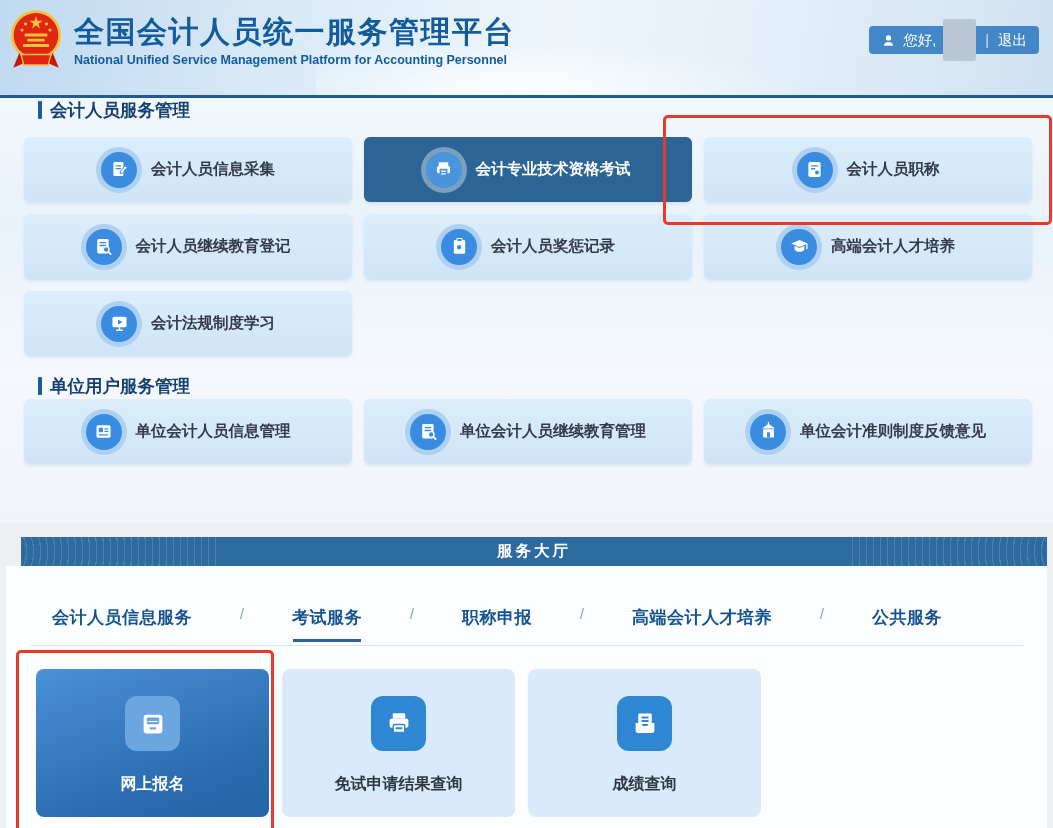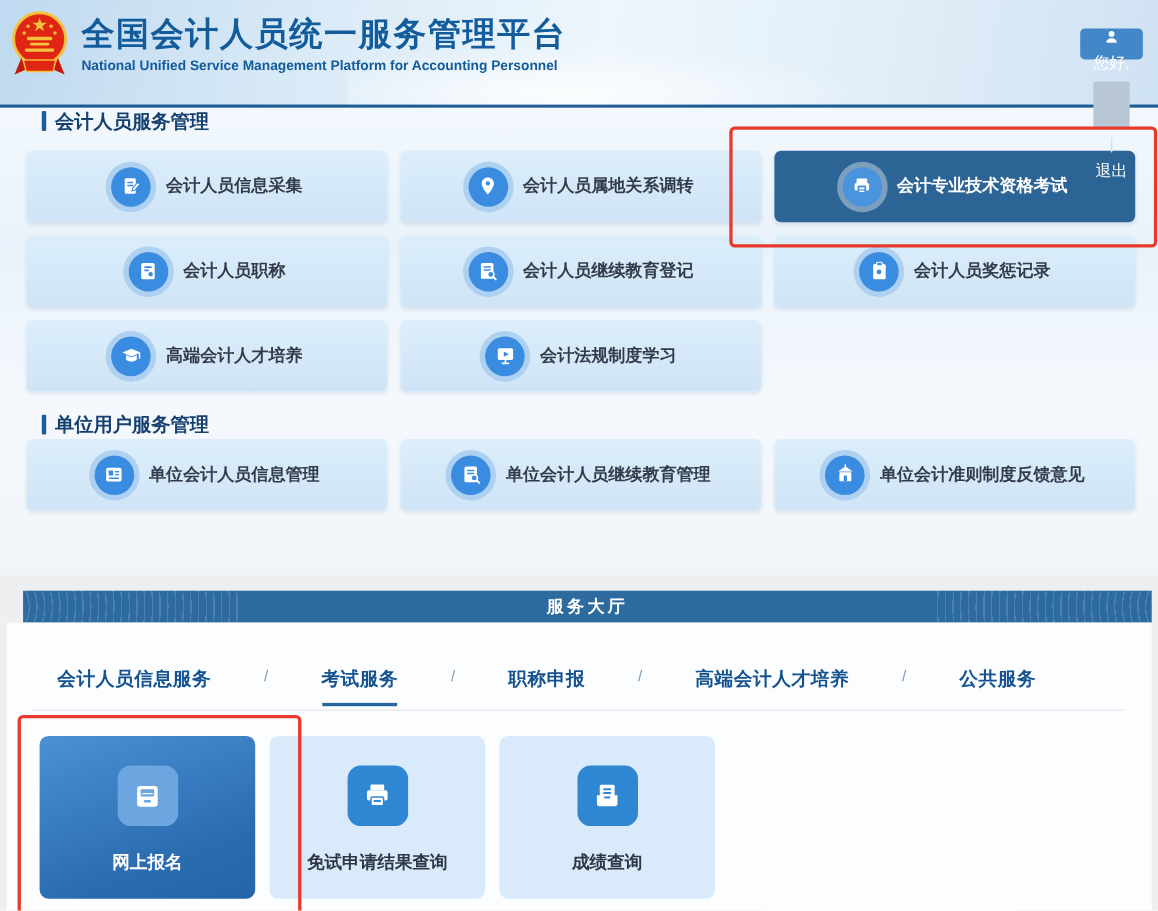--- a/index.html
+++ b/index.html
@@ -10,21 +10,21 @@
   .header{position:absolute;top:0;left:0;right:0;height:95px;
     background:linear-gradient(100deg,#bfd9f0 0%,#d8e9f6 25%,#eef6fc 52%,#e2eef8 75%,#cfe2f2 100%);
     border-bottom:3px solid #1e5c96;}
   .header::after{content:"";position:absolute;left:30%;top:45%;width:45%;height:55%;
     background:radial-gradient(ellipse at 40% 80%,rgba(255,255,255,.8),rgba(255,255,255,0) 70%);}
   .emblem{position:absolute;left:8px;top:9px;width:56px;height:66px;}
   .title-block{position:absolute;left:74px;top:15px;z-index:2;}
   .app-title{margin:0;font-size:30px;font-weight:bold;color:#125c9c;letter-spacing:1.5px;line-height:1.15;}
   .app-subtitle{margin-top:3px;font-size:12.5px;font-weight:bold;color:#125c9c;}
   .user-badge{position:absolute;right:14px;top:26px;height:28px;background:#4288c8;border-radius:4px;
-    color:#fff;display:flex;align-items:center;gap:7px;padding:0 12px;font-size:14.5px;z-index:3;cursor:pointer;flex-direction:column;}
+    color:#fff;display:flex;align-items:center;gap:7px;padding:0 12px;font-size:14.5px;z-index:3;cursor:pointer;}
   .user-badge .uicon{display:flex;}
   .redacted{width:33px;height:42px;background:#b9c7d5;border-radius:2px;flex:0 0 auto;}
   .badge-sep{color:#cfe2f4;padding:0 2px;}
   .logout{color:#fff;cursor:pointer;}
 
   
   .panel1{position:absolute;top:98px;left:0;right:0;height:425px;
     background:linear-gradient(180deg,#f2f8fd 0%,#e9f2fa 30%,#f5f9fd 65%,#f1f5f9 100%);}
   .sec-head{display:flex;align-items:center;gap:8px;margin-left:38px;
     font-size:17.5px;font-weight:bold;color:#16406f;}
@@ -58,21 +58,21 @@
   
   .panel2{position:absolute;top:566px;left:6px;right:6px;bottom:0;background:#fcfdfe;}
   .tabs{position:absolute;left:46px;top:40px;width:890px;display:flex;
     justify-content:space-between;align-items:flex-start;gap:48px;}
   .tab{font-size:17px;font-weight:bold;color:#14538f;letter-spacing:.5px;
     padding-bottom:13px;position:relative;cursor:pointer;white-space:nowrap;}
   .tab.active::after{content:"";position:absolute;left:1px;right:1px;bottom:0;height:3px;background:#2566a0;}
   .sep{color:#7f9cb8;font-size:14px;cursor:default;}
   .tabs-divider{position:absolute;top:79px;left:24px;right:24px;height:1px;background:#e0e4e8;}
   .hall-cards{position:absolute;top:103px;left:30px;display:flex;gap:13px;}
-  .h-card{width:196px;height:148px;border-radius:8px;background:#d9ebfa;display:flex;
+  .h-card{width:233px;height:148px;border-radius:8px;background:#d9ebfa;display:flex;
     flex-direction:column;align-items:center;cursor:pointer;}
   .h-icon{margin-top:27px;width:55px;height:55px;border-radius:12px;background:#2f87d3;
     display:flex;align-items:center;justify-content:center;}
   .h-icon svg{width:30px;height:30px;display:block;}
   .h-icon .cut{fill:#2f87d3;}
   .h-label{margin-top:23px;font-size:16px;font-weight:bold;color:#2e3645;}
   .h-card.dark{background:linear-gradient(160deg,#4a91d6 0%,#2b6cb0 70%,#2465a7 100%);}
   .h-card.dark .h-icon{background:#6ba6e0;}
   .h-card.dark .h-icon .cut{fill:#6ba6e0;}
   .h-card.dark .h-label{color:#fff;}
@@ -130,29 +130,20 @@
           <span class="circle-icon">
             <svg viewBox="0 0 24 24">
               <rect x="5" y="3.5" width="11.5" height="16" rx="1.5" fill="#fff"></rect>
               <rect x="7.5" y="7" width="6.5" height="1.6" rx=".8" class="cut"></rect>
               <rect x="7.5" y="10.2" width="6.5" height="1.6" rx=".8" class="cut"></rect>
               <path d="M13.2 13.8l5.2-6 2.4 2-5.2 6-3 1z" fill="#fff" stroke-width="1.1" stroke="#3a8ce0"></path>
             </svg>
           </span>
           <span class="s-label">会计人员信息采集</span>
         </div>
-        <div class="s-card">
-          <span class="circle-icon">
-            <svg viewBox="0 0 24 24">
-              <path d="M12 2.8c-3.5 0-6.3 2.7-6.3 6.1C5.7 13.4 12 20.5 12 20.5s6.3-7.1 6.3-11.6c0-3.4-2.8-6.1-6.3-6.1z" fill="#fff"></path>
-              <circle cx="12" cy="8.8" r="2.3" class="cut"></circle>
-            </svg>
-          </span>
-          <span class="s-label">会计人员属地关系调转</span>
-        </div>
         <div class="s-card dark">
           <span class="circle-icon">
             <svg viewBox="0 0 24 24">
               <rect x="6.5" y="3.8" width="11" height="5" rx="1" fill="#fff"></rect>
               <rect x="4.5" y="8.3" width="15" height="8" rx="1.6" fill="#fff"></rect>
               <rect x="7.5" y="11" width="9" height="7" rx="1" class="cut"></rect>
               <rect x="9.2" y="13.2" width="5.6" height="1.6" rx=".8" fill="#fff"></rect>
               <rect x="9.2" y="16.2" width="5.6" height="1.6" rx=".8" fill="#fff"></rect>
             </svg>
           </span>

